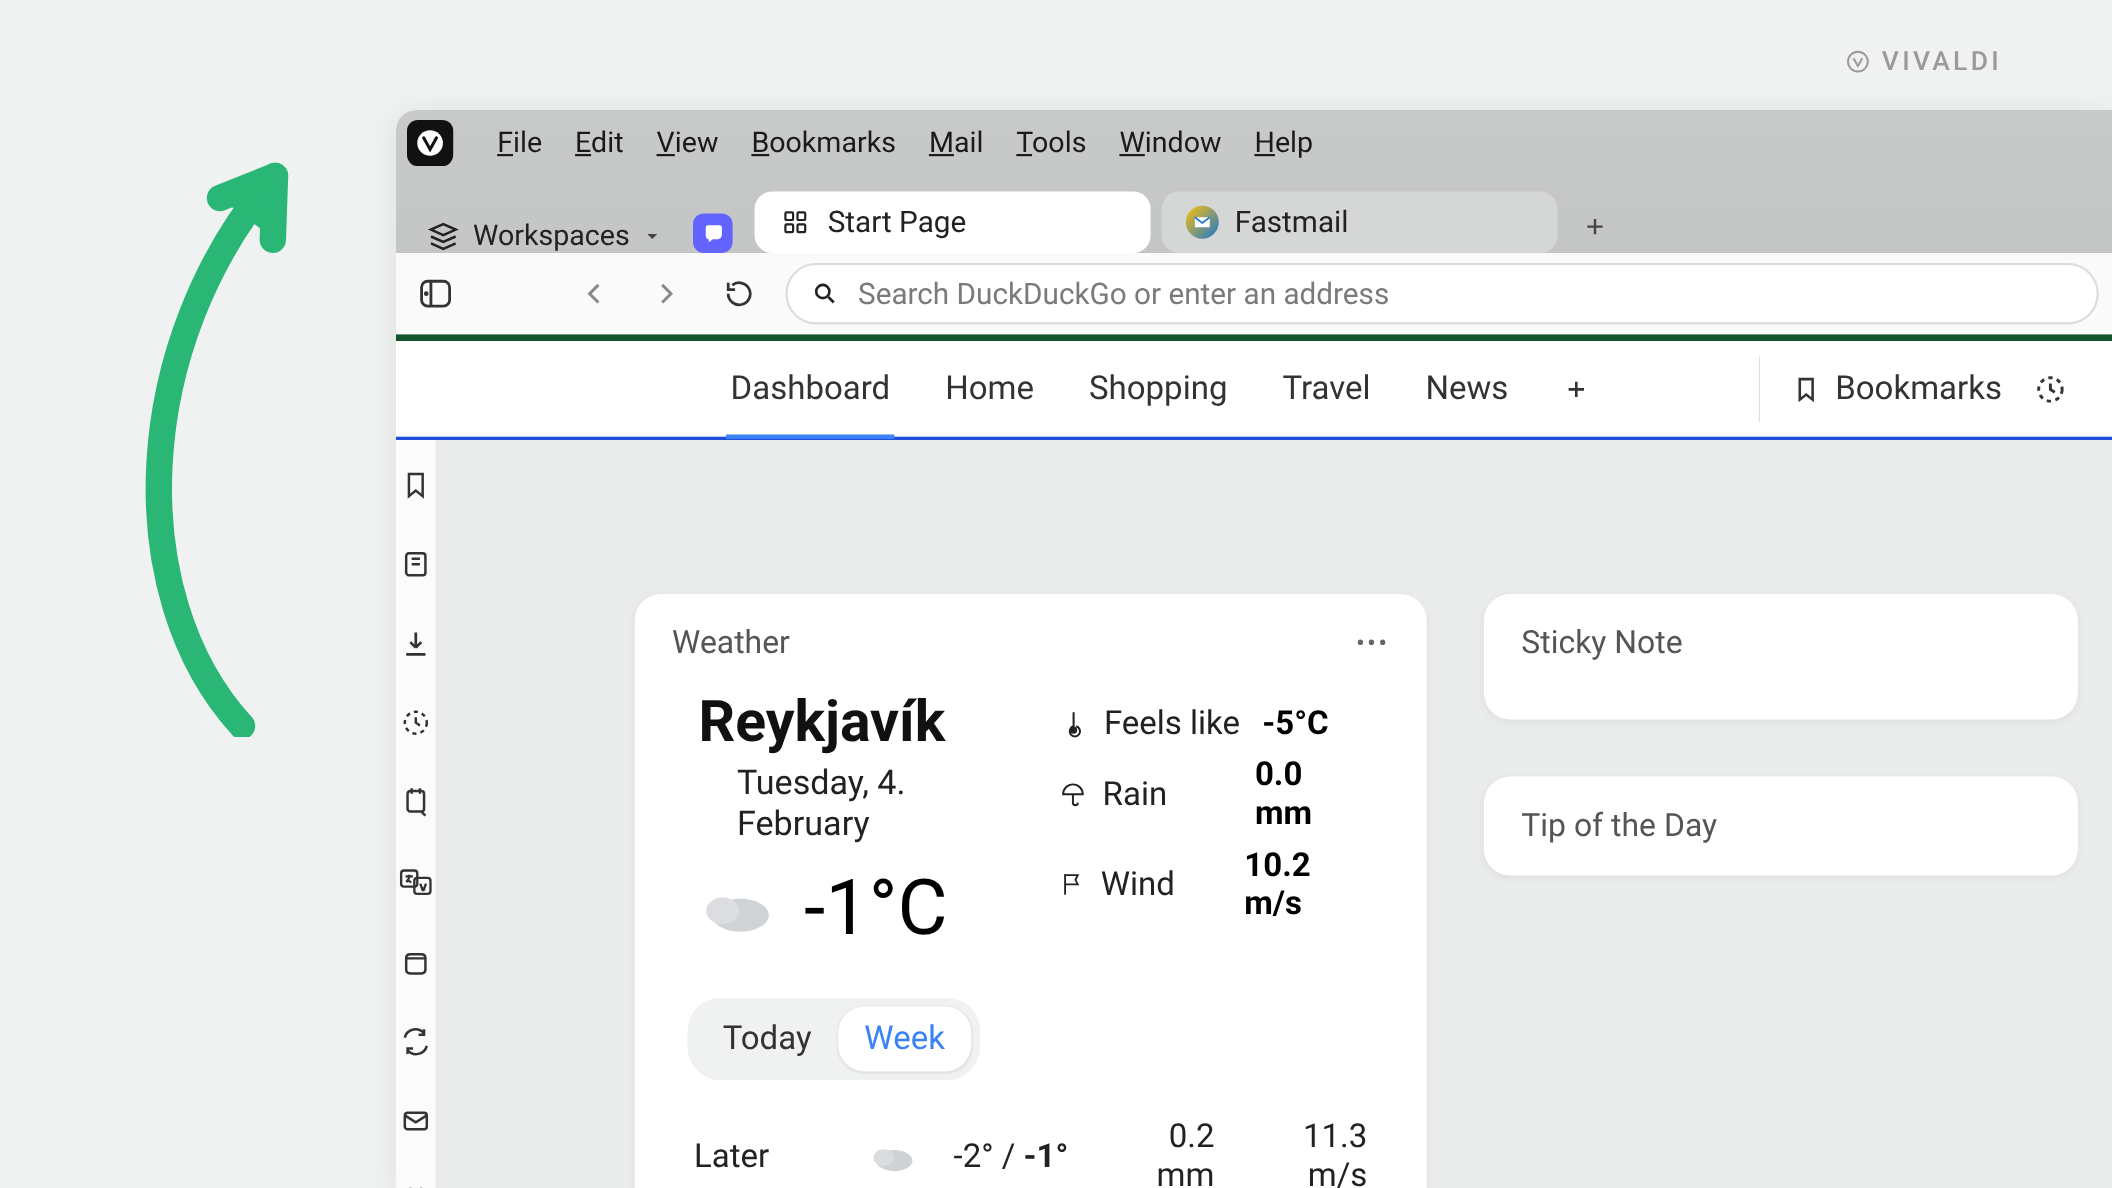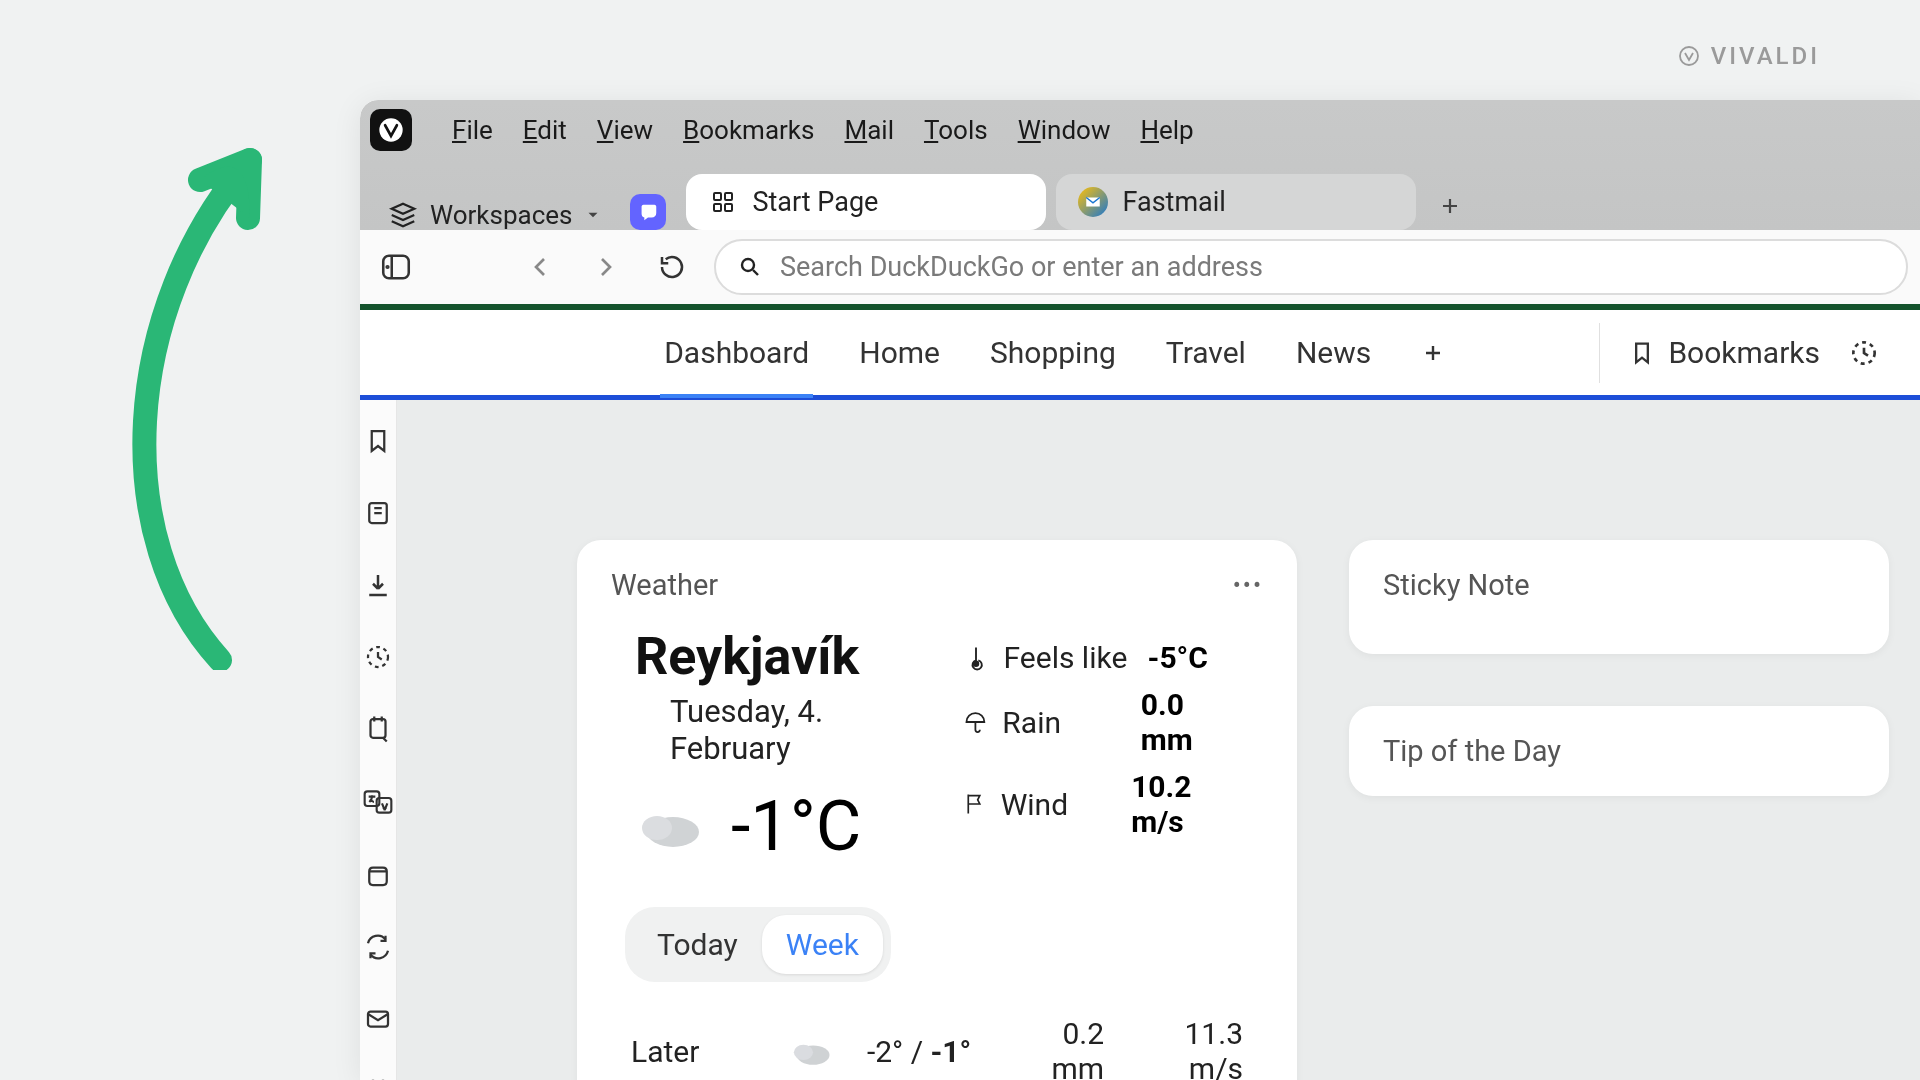--- a/index.html
+++ b/index.html
@@ -20,21 +20,21 @@
   .tab.active { background:#fff; }
   .tab.inactive { background:#d5d6d6;}
   .tab .favicon { width:30px; height:30px; border-radius:7px; display:flex; align-items:center; justify-content:center;}
   .newtab { width:48px; height:48px; display:flex; align-items:center; justify-content:center; color:#444; font-size:30px;}
   .mastodon-wrap { display:flex; align-items:center;}
   .mastodon-wrap .mast { width:36px; height:36px; border-radius:10px; background:#6364ff; display:flex; align-items:center; justify-content:center; margin-right:10px;}
   .addressrow { height:80px; background:#fafafa; display:flex; align-items:center; padding:0 12px; gap:18px; border-bottom:6px solid #14532d;}
   .iconbtn { width:48px; height:48px; display:flex; align-items:center; justify-content:center; color:#555;}
   .searchbar { flex:1; height:56px; background:#fff; border:2px solid #dcdcdc; border-radius:28px; display:flex; align-items:center; padding:0 22px; gap:18px;}
   .searchbar span { color:#7a7a7a; font-size:27px;}
-  .navtabs { height:90px; display:flex; align-items:center; padding:0 30px; position:relative; border-bottom:5px solid #1d4ed8; }
+  .navtabs { height:90px; display:flex; align-items:center; padding:0 30px; position:relative; border-bottom:3px solid #1d4ed8; }
   .navtabs .left { flex:1; display:flex; align-items:center; justify-content:center; gap:42px; font-size:30px; color:#333; padding-left:120px;}
   .navtabs .navtab { padding:0 4px; height:90px; display:flex; align-items:center; position:relative; cursor:default;}
   .navtabs .navtab.active::after { content:""; position:absolute; bottom:0; left:0; right:0; height:4px; background:#3b82f6;}
   .navtabs .right { display:flex; align-items:center; gap:28px; font-size:30px; color:#333; padding-right:10px;}
   .navtabs .bookmarks { display:flex; align-items:center; gap:12px; border-left:1px solid #e0e0e0; padding-left:28px; height:60px;}
   .contentrow { display:flex; height:calc(100% - 300px); }
   .panel { width:84px; background:#fbfbfb; border-right:1px solid #e6e6e6; display:flex; flex-direction:column; align-items:center; padding-top:26px; gap:42px;}
   .panel .picon { width:36px; height:36px; color:#333; display:flex; align-items:center; justify-content:center;}
   .main { flex:1; background:#eaecec; padding:140px 50px 0 180px; display:flex; gap:52px; align-items:flex-start;}
   .card { background:#fff; border-radius:24px; padding:28px 34px; box-shadow:0 2px 8px rgba(0,0,0,0.05);}

